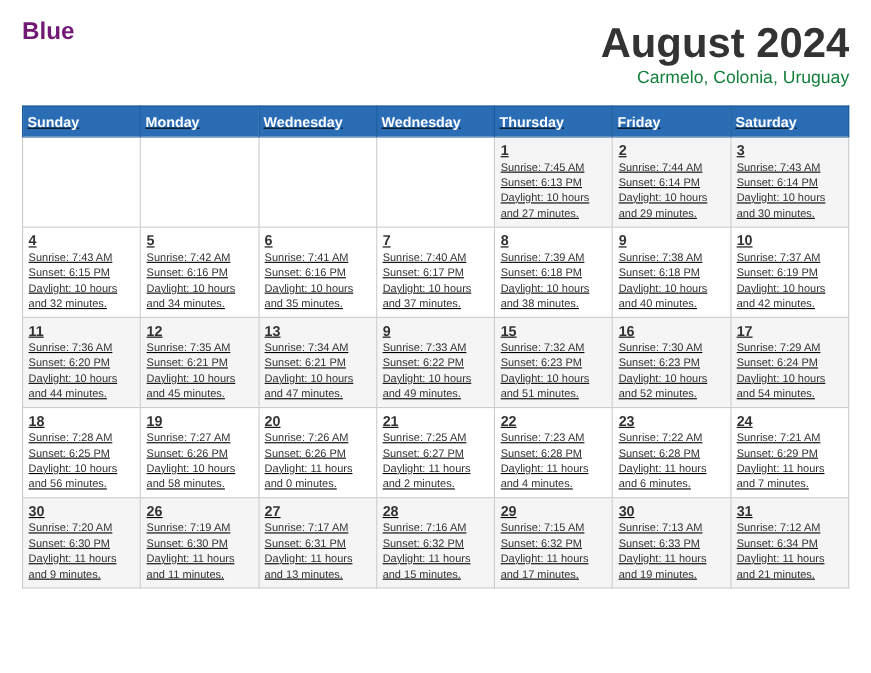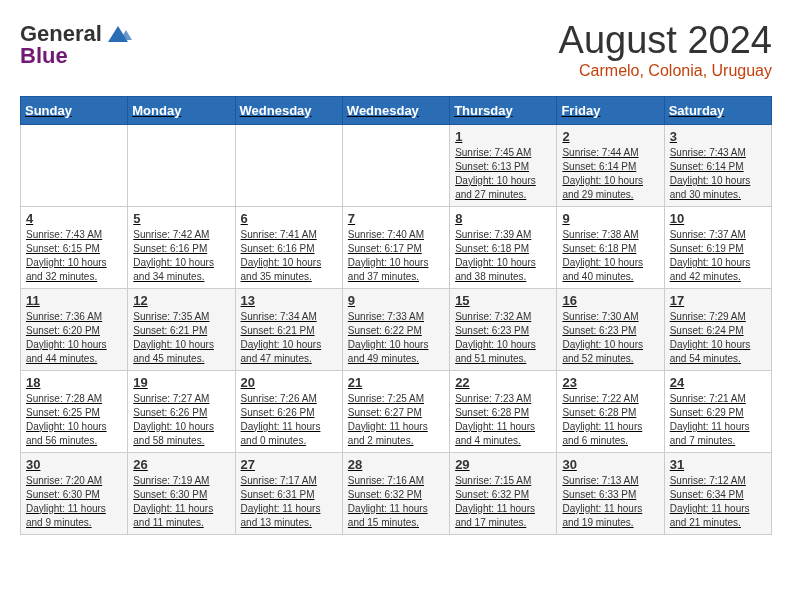--- a/index.html
+++ b/index.html
@@ -30,28 +30,28 @@
     .logo-icon {
       width: 28px;
       height: 28px;
       margin-left: 2px;
     }
     .title-block {
       text-align: right;
     }
     .month-title {
       font-size: 38px;
-      font-weight: normal;
+      font-weight: bold;
       color: #333;
       line-height: 1.1;
       text-align: center;
     }
     .location {
       font-size: 16px;
-      color: #c2410c;
+      color: #15803d;
     }
     table {
       width: 100%;
       border-collapse: collapse;
       font-size: 11px;
       text-decoration: underline;
     }
     thead tr th {
       background: #2a6db5;
       color: #fff;
@@ -90,27 +90,20 @@
     .empty-cell {
       background: #fff !important;
     }
   </style>
 </head>
 <body>
 
 <div class="header">
   <div class="logo">
     <div>
-      <div style="display:flex;align-items:center;">
-        <span class="logo-text logo-general">General</span>
-        <svg class="logo-icon" viewBox="0 0 28 28">
-          <polygon points="4,22 14,6 24,22" fill="#2a6db5"></polygon>
-          <polygon points="16,20 22,10 28,20" fill="#2a6db5" opacity="0.7"></polygon>
-        </svg>
-      </div>
       <span class="logo-text logo-blue" style="display:block;margin-top:-4px;">Blue</span>
     </div>
   </div>
   <div class="title-block">
     <div class="month-title">August 2024</div>
     <div class="location">Carmelo, Colonia, Uruguay</div>
   </div>
 </div>
 
 <table>

